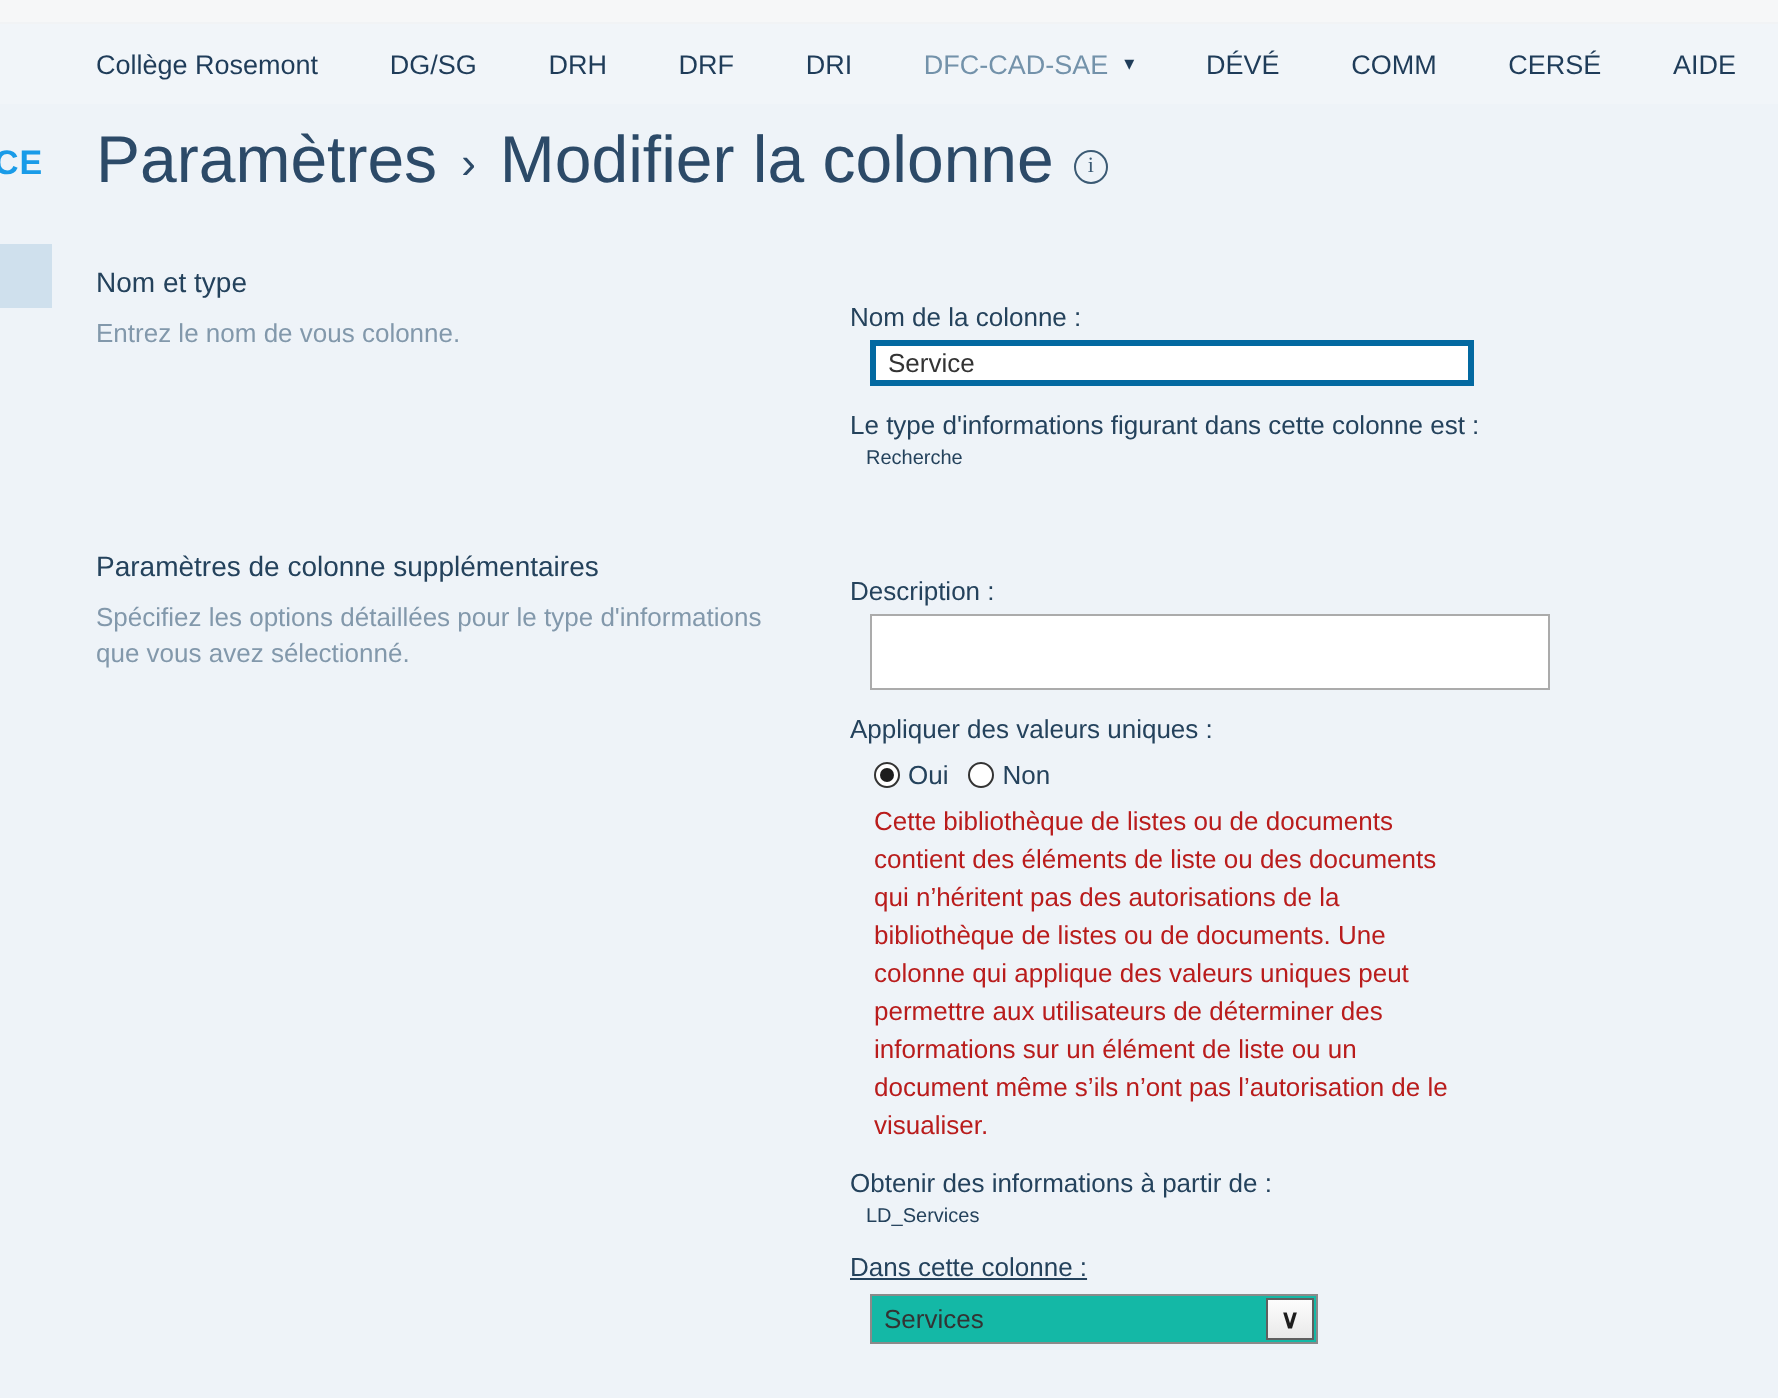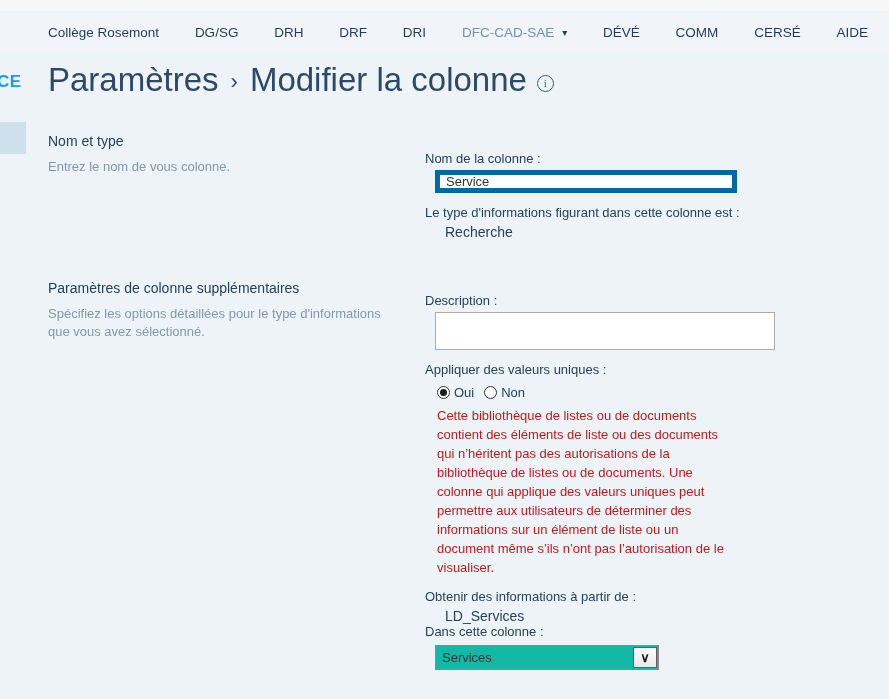--- a/index.html
+++ b/index.html
@@ -57,45 +57,45 @@
   .section-left { width:377px; flex-shrink:0; padding-right:36px; }
   .section-heading { font-size:14px; color:#24425c; margin-bottom:9px; }
   .section-desc { font-size:13px; color:#8298ab; line-height:1.38; }
   .section-right { flex:1; }
   .sec1-right { padding-top:18px; }
   .sec2-right { padding-top:13px; }
   .section-1 { margin-bottom:40px; }
   .field-label { font-size:13px; color:#24425c; margin-bottom:4px; }
   .text-input {
     width:302px; height:23px; margin-left:10px; margin-bottom:12px;
-    border:5px solid #0369a1; background:#fff; font-size:13px;
+    border:3px solid #0369a1; background:#fff; font-size:13px;
     font-family:"Liberation Sans", sans-serif; color:#333; padding:0 6px;
     display:block;
   }
-  .static-value { font-size:14px; color:#24425c; margin-left:20px; }
+  .static-value { font-size:10px; color:#24425c; margin-left:8px; }
   .desc-textarea {
     width:340px; height:38px; margin-left:10px; margin-bottom:12px;
     border:1px solid #ababab; background:#fff; resize:none;
     font-family:"Liberation Sans", sans-serif; font-size:13px; color:#333;
     padding:2px 5px; display:block;
   }
   .radio-row { display:flex; align-items:center; gap:10px; margin:8px 0 6px 12px; }
   .radio-opt { display:flex; align-items:center; gap:4px; cursor:pointer; }
   .radio-circle {
     width:13px; height:13px; border:1px solid #333; border-radius:50%;
     background:#fff; display:inline-flex; align-items:center; justify-content:center;
   }
   .radio-circle .dot { width:7px; height:7px; border-radius:50%; background:#1d1d1d; display:none; }
   .radio-opt.checked .radio-circle .dot { display:block; }
   .radio-label { font-size:13px; color:#24425c; }
   .warning-text {
     color:#b91c1c; font-size:13px; line-height:19px;
     max-width:298px; margin:4px 0 12px 12px;
   }
-  .group-gap { margin-top:0; }
+  .group-gap { margin-top:12px;text-decoration:underline; }
   
   .select {
     width:224px; height:25px; margin:6px 0 0 10px;
     border:1px solid #8a8a8a; background:#14b8a6;
     display:flex; align-items:center; cursor:pointer;
   }
   .select-value { font-size:13px; color:#333; padding-left:6px; flex:1; }
   .select-btn {
     width:24px; align-self:stretch; margin:1px;
     border:1px solid #5f5f5f;

